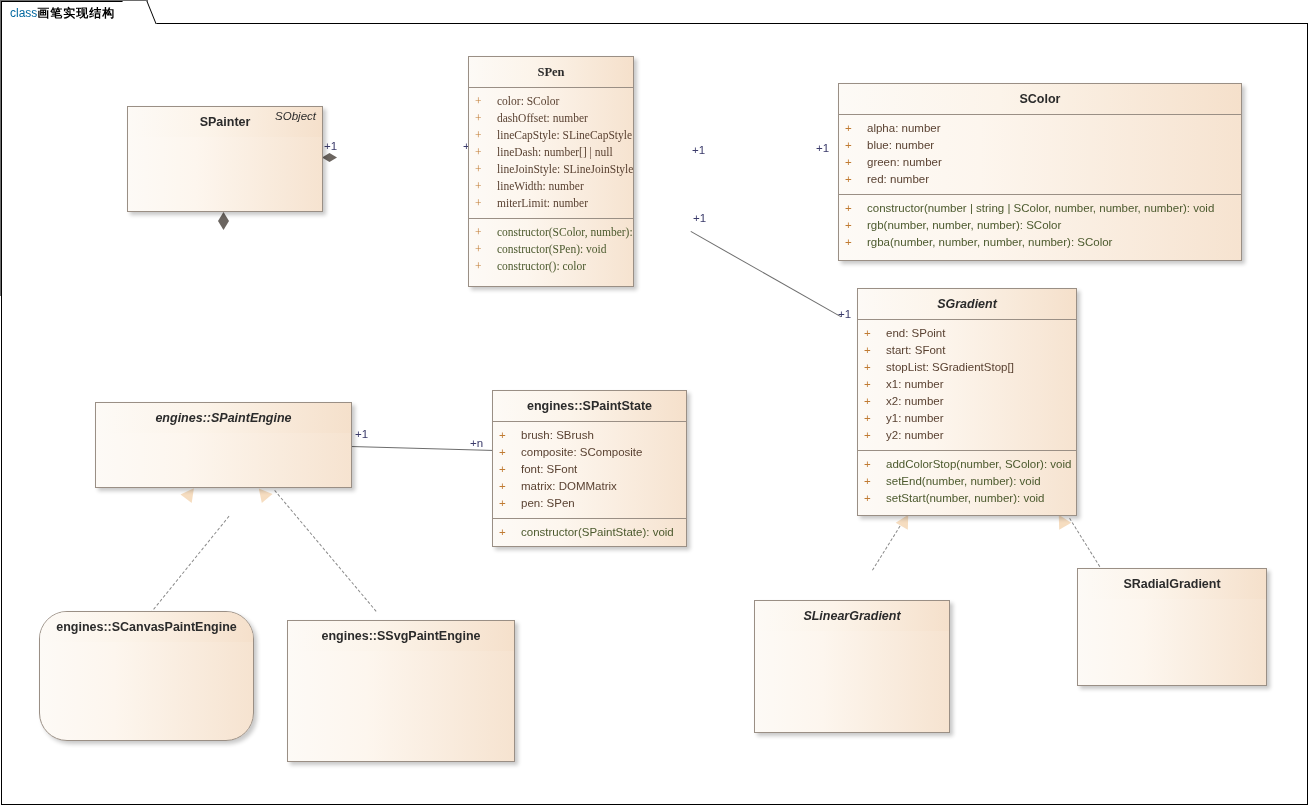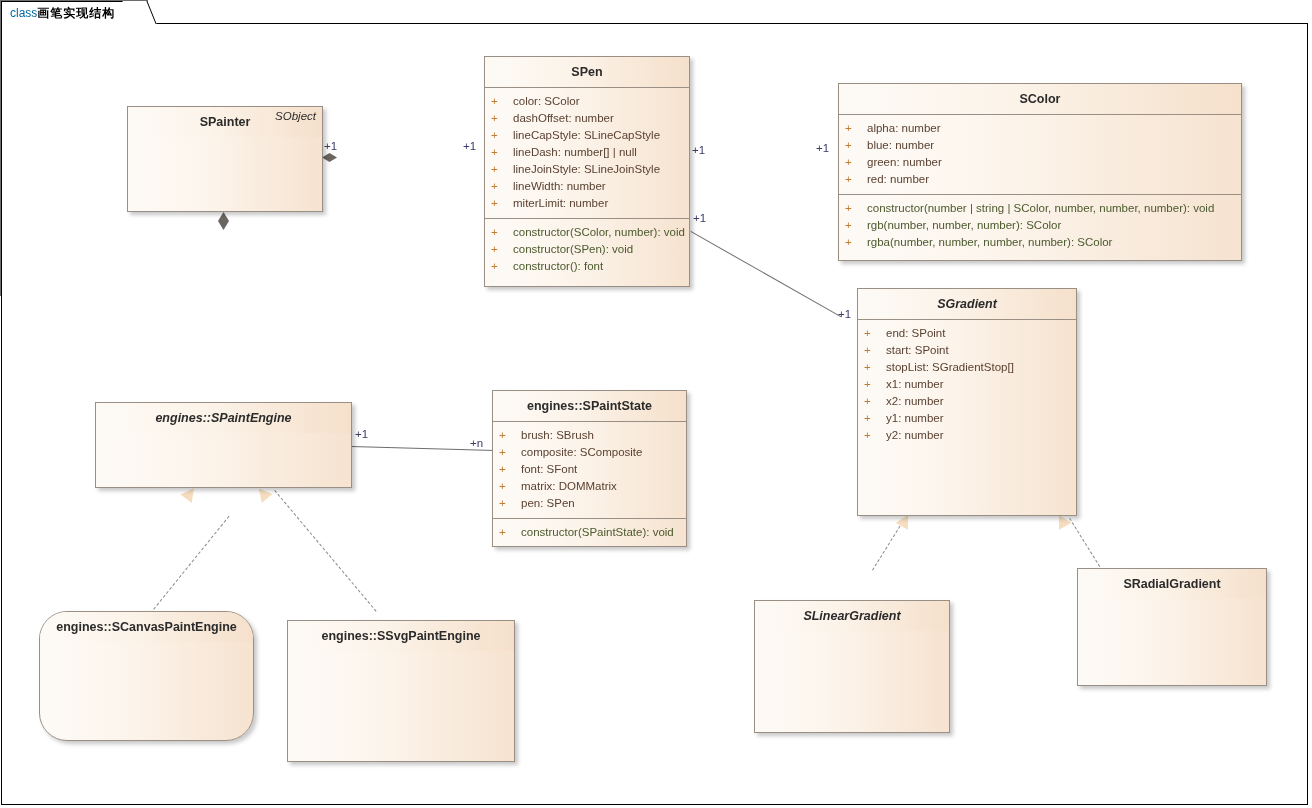--- a/index.html
+++ b/index.html
@@ -171,37 +171,37 @@
   <div class="dline" style="left:1070px;top:518px;width:62px;transform:rotate(58deg);"></div>
   <div class="tri" style="left:1055px;top:514px;border-left:7px solid transparent;border-right:7px solid transparent;border-bottom:13px solid #f6ddc0;transform:rotate(-30deg);"></div>
 
   <div class="cls no-sep" style="left:127px;top:106px;width:196px;height:106px;">
     <div class="hdr">
       <span class="stereo">SObject</span>
       <span>SPainter</span>
     </div>
   </div>
 
-  <div class="cls" style="left:484px;top:56px;width:206px;height:231px;">
+  <div class="cls" style="left:468px;top:56px;width:166px;height:231px;font-family:Liberation Serif, serif;">
     <div class="hdr">
       <span>SPen</span>
     </div>
     <div class="compart">
       <div class="mrow"><span class="vis">+</span><span>color: SColor</span></div>
       <div class="mrow"><span class="vis">+</span><span>dashOffset: number</span></div>
       <div class="mrow"><span class="vis">+</span><span>lineCapStyle: SLineCapStyle</span></div>
       <div class="mrow"><span class="vis">+</span><span>lineDash: number[] | null</span></div>
       <div class="mrow"><span class="vis">+</span><span>lineJoinStyle: SLineJoinStyle</span></div>
       <div class="mrow"><span class="vis">+</span><span>lineWidth: number</span></div>
       <div class="mrow"><span class="vis">+</span><span>miterLimit: number</span></div>
     </div>
     <div class="compart">
       <div class="mrow op"><span class="vis">+</span><span>constructor(SColor, number): void</span></div>
       <div class="mrow op"><span class="vis">+</span><span>constructor(SPen): void</span></div>
-      <div class="mrow op"><span class="vis">+</span><span>constructor(): font</span></div>
+      <div class="mrow op"><span class="vis">+</span><span>constructor(): color</span></div>
     </div>
   </div>
 
   <div class="cls" style="left:838px;top:71px;width:404px;height:178px;margin-top:12px;">
     <div class="hdr">
       <span>SColor</span>
     </div>
     <div class="compart">
       <div class="mrow"><span class="vis">+</span><span>alpha: number</span></div>
       <div class="mrow"><span class="vis">+</span><span>blue: number</span></div>
@@ -214,27 +214,32 @@
       <div class="mrow op"><span class="vis">+</span><span>rgba(number, number, number, number): SColor</span></div>
     </div>
   </div>
 
   <div class="cls" style="left:857px;top:288px;width:220px;height:228px;">
     <div class="hdr italic">
       <span>SGradient</span>
     </div>
     <div class="compart">
       <div class="mrow"><span class="vis">+</span><span>end: SPoint</span></div>
-      <div class="mrow"><span class="vis">+</span><span>start: SPoint</span></div>
+      <div class="mrow"><span class="vis">+</span><span>start: SFont</span></div>
       <div class="mrow"><span class="vis">+</span><span>stopList: SGradientStop[]</span></div>
       <div class="mrow"><span class="vis">+</span><span>x1: number</span></div>
       <div class="mrow"><span class="vis">+</span><span>x2: number</span></div>
       <div class="mrow"><span class="vis">+</span><span>y1: number</span></div>
       <div class="mrow"><span class="vis">+</span><span>y2: number</span></div>
     </div>
+    <div class="compart">
+      <div class="mrow op"><span class="vis">+</span><span>addColorStop(number, SColor): void</span></div>
+      <div class="mrow op"><span class="vis">+</span><span>setEnd(number, number): void</span></div>
+      <div class="mrow op"><span class="vis">+</span><span>setStart(number, number): void</span></div>
+    </div>
   </div>
 
   <div class="cls no-sep" style="left:95px;top:402px;width:257px;height:86px;">
     <div class="hdr italic">
       <span>engines::SPaintEngine</span>
     </div>
   </div>
 
   <div class="cls" style="left:492px;top:390px;width:195px;height:157px;">
     <div class="hdr">

